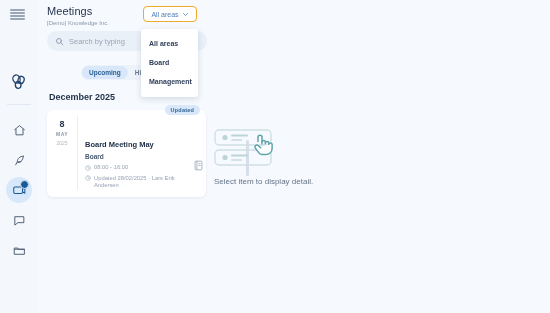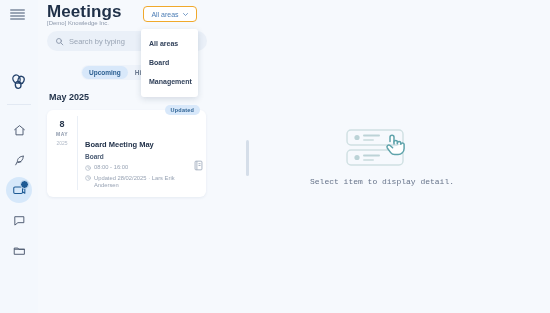--- a/index.html
+++ b/index.html
@@ -107,22 +107,22 @@
     left: 38px; top: 0;
     width: 176px;
     height: 313px;
     background: #f6f9fd;
   }
   .page-head {
     position: absolute;
     left: 9px; top: 5px;
   }
   .page-title {
-    font-size: 17px;
-    font-weight: bold;
+    font-size: 11px;
+    font-weight: normal;
     color: #1f3048;
     letter-spacing: 0.1px;
     line-height: 13px;
   }
   .page-sub {
     font-size: 6px;
     color: #8d99ac;
     margin-top: 1px;
     line-height: 8px;
   }
@@ -326,23 +326,22 @@
     padding: 6px 0 6px 8px;
   }
 
   
   .detail-panel {
     position: absolute;
     left: 214px; top: 0;
     right: 0; bottom: 0;
     display: flex;
     flex-direction: column;
-    align-items: center;
+    align-items: flex-start;
     justify-content: center;
-    font-family: Liberation Mono, monospace;
   }
   .empty-illustration {
     width: 72px;
     height: 40px;
     position: relative;
     margin-bottom: 9px;
   }
   .empty-text {
     font-size: 8px;
     color: #67748a;
@@ -431,21 +430,21 @@
         <path d="M15.5 15.5 21 21"></path>
       </svg>
       <input class="search-input" type="text" placeholder="Search by typing" style="">
     </div>
 
     <div class="tabs">
       <div class="tab active">Upcoming</div>
       <div class="tab">History</div>
     </div>
 
-    <div class="month-label">May 2025</div>
+    <div class="month-label">December 2025</div>
 
     <div class="card">
       <div class="card-badge">Updated</div>
 
       <div class="card-date">
         <div class="card-day">8</div>
         <div class="card-month">MAY</div>
         <div class="card-year">2025</div>
       </div>
 

